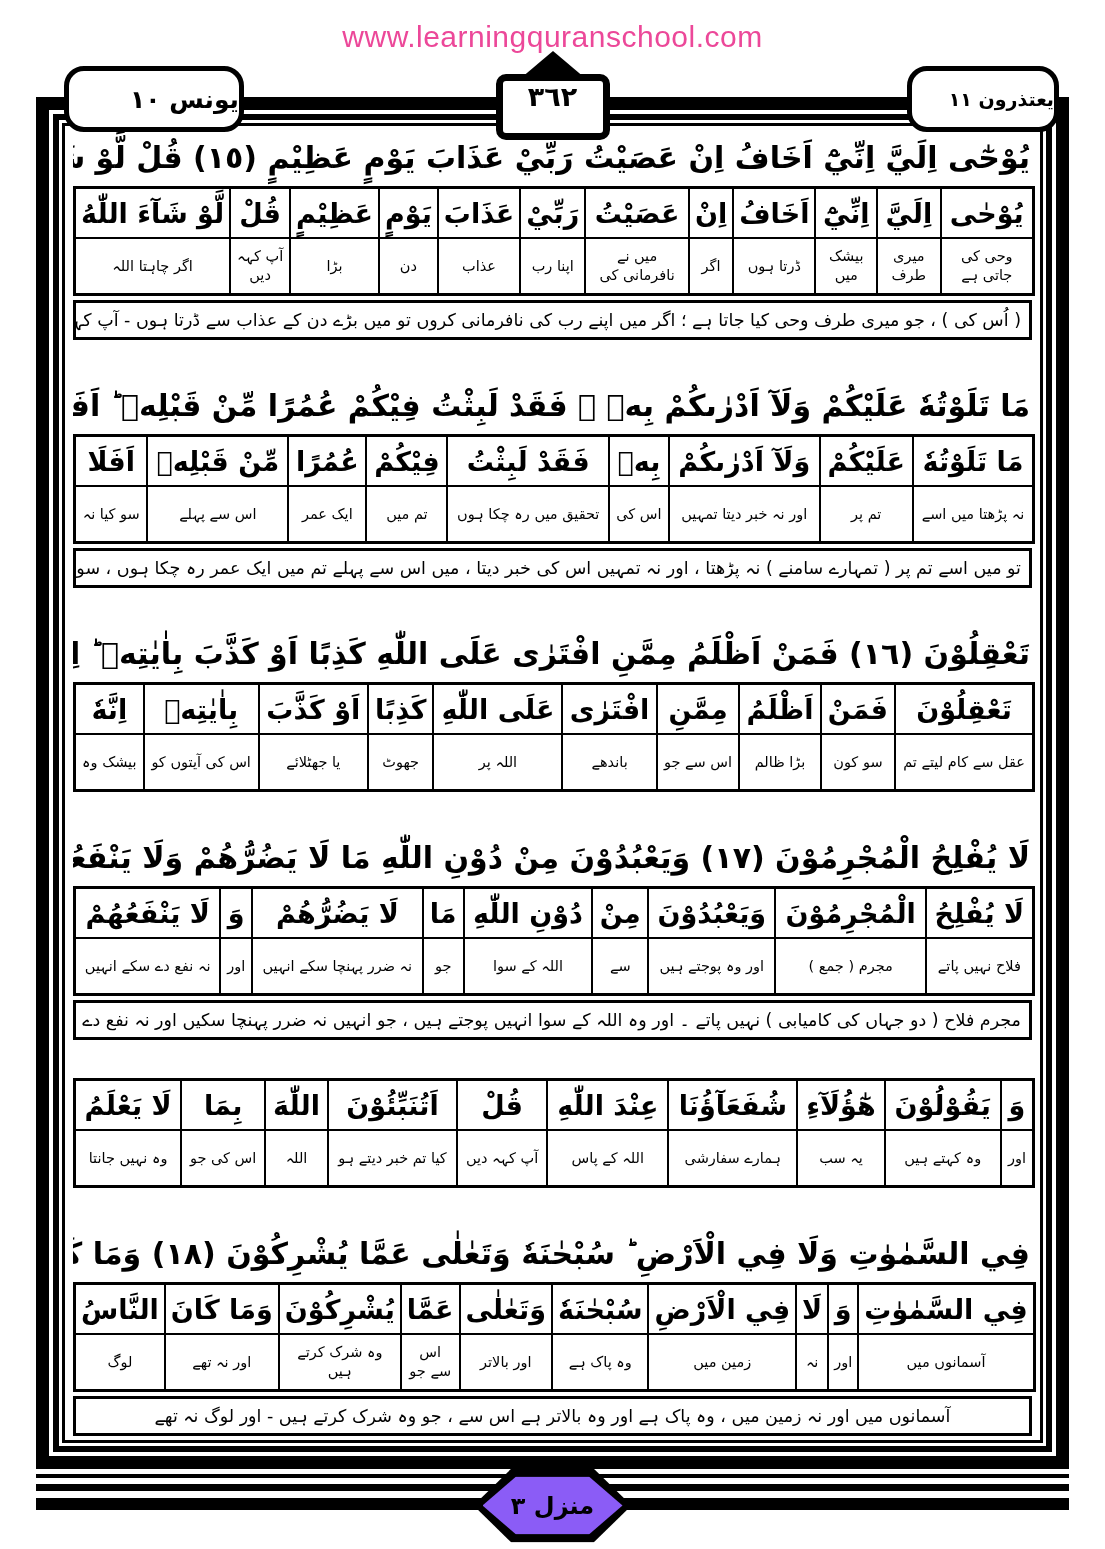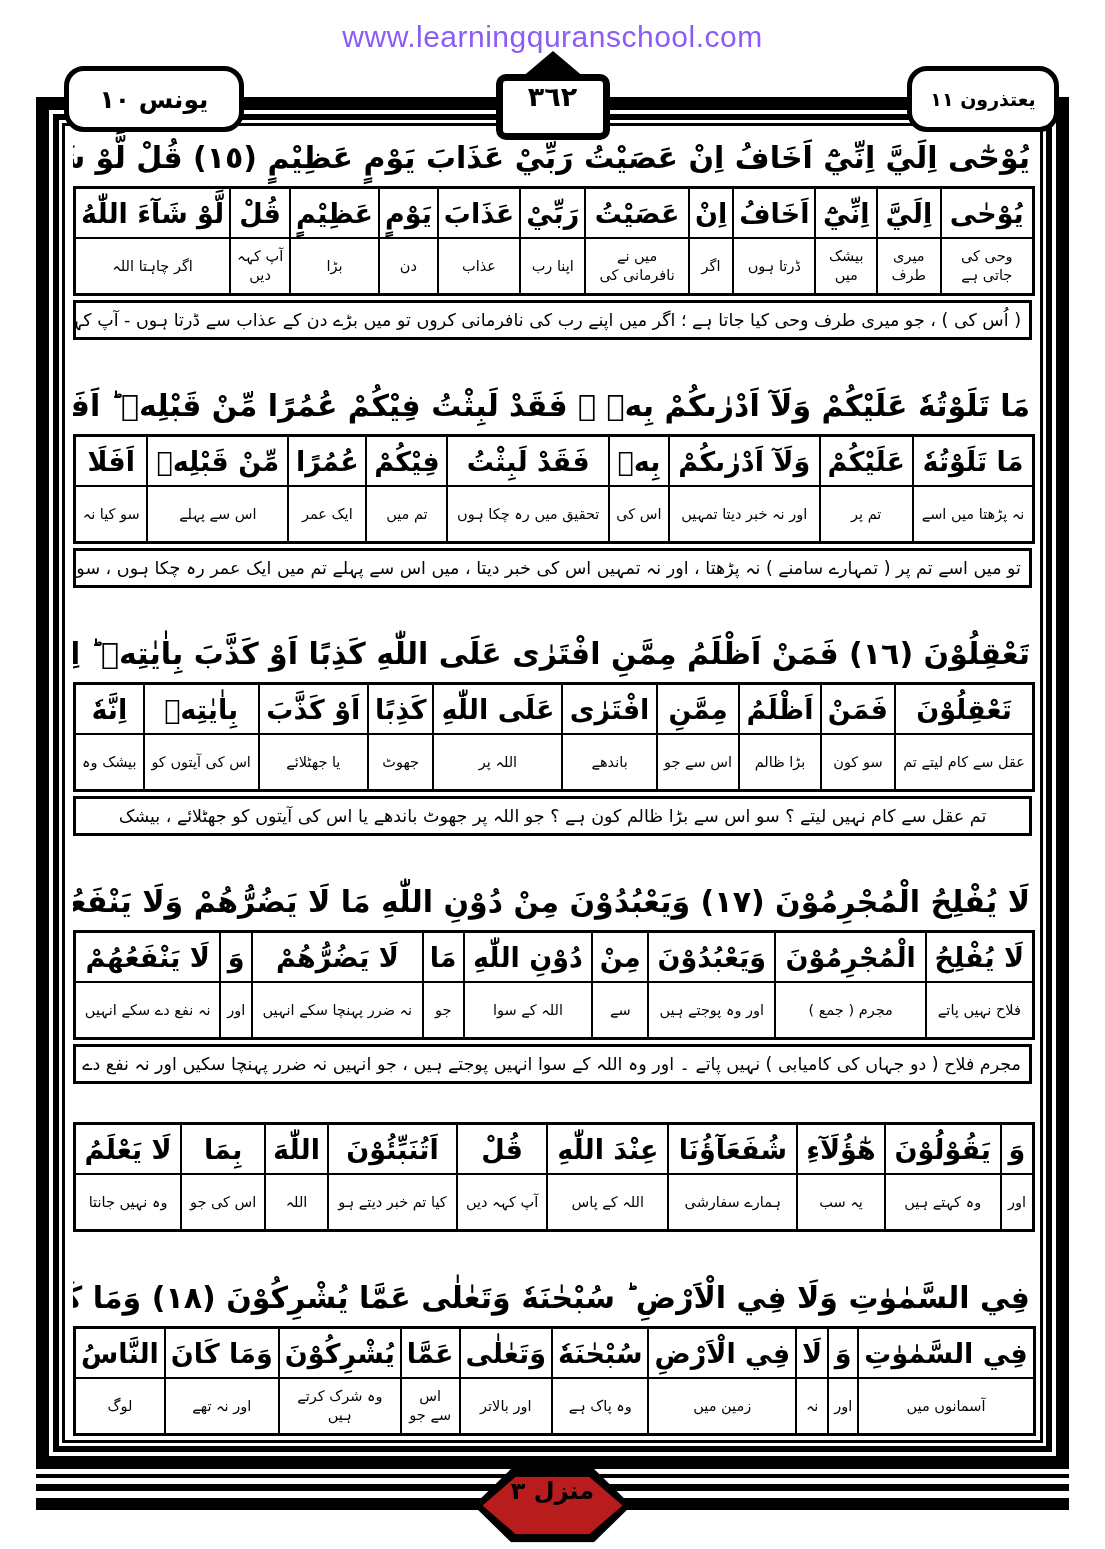--- a/index.html
+++ b/index.html
@@ -4,37 +4,37 @@
 <style>
   html,body{margin:0;padding:0}
   body{
     width:1105px;height:1549px;position:relative;overflow:hidden;
     background:#ffffff;color:#000;
     font-family:"DejaVu Sans",sans-serif;
   }
   .site-url{
     position:absolute;top:20px;left:0;right:0;text-align:center;
     font-family:"Liberation Sans","DejaVu Sans",sans-serif;
-    font-size:30px;font-weight:500;letter-spacing:.5px;color:#8b5cf6;
+    font-size:30px;font-weight:500;letter-spacing:.5px;color:#ec4899;
   }
   
   .page-frame{
     position:absolute;left:36px;top:97px;width:1033px;height:1372px;
     border:13px solid #000;box-sizing:border-box;background:#fff;
   }
   .frame-mid{position:absolute;inset:4px;border:6px solid #000}
   .frame-inner{
     position:absolute;inset:3px;border:3px solid #000;
     padding:4px 8px;display:flex;flex-direction:column;
     justify-content:space-between;overflow:hidden;
   }
   
   .cartouche{
     position:absolute;top:66px;height:56px;background:#fff;border:5px solid #000;
-    border-radius:20px;display:flex;align-items:center;justify-content:center;
+    border-radius:20px;display:flex;align-items:center;justify-content:flex-start;
     z-index:3;font-weight:bold;direction:rtl;
   }
   .cartouche-surah{left:64px;width:170px;font-size:25px}
   .cartouche-juz{right:46px;width:142px;font-size:19px}
   .page-badge{
     position:absolute;top:74px;left:50%;transform:translateX(-50%);
     width:100px;height:52px;background:#fff;border:7px solid #000;border-radius:10px;
     display:flex;align-items:flex-start;justify-content:center;z-index:3;
     font-weight:bold;font-size:27px;direction:rtl;
   }
@@ -64,23 +64,23 @@
   .b1{top:2px;height:4px}
   .b2{top:12px;height:7px}
   .b3{top:26px;height:12px}
   .manzil{
     position:absolute;left:50%;top:50%;transform:translate(-50%,-52%);
     width:158px;height:74px;background:#000;z-index:2;
     clip-path:polygon(24% 0,76% 0,100% 50%,76% 100%,24% 100%,0 50%);
     display:flex;align-items:center;justify-content:center;
   }
   .manzil-inner{
-    width:140px;height:58px;background:#b91c1c;
+    width:140px;height:58px;background:#8b5cf6;
     clip-path:polygon(24% 0,76% 0,100% 50%,76% 100%,24% 100%,0 50%);
-    display:flex;justify-content:center;
+    display:flex;align-items:center;justify-content:center;
     font-size:24px;font-weight:bold;direction:rtl;
   }
 </style>
 </head>
 <body>
 
 <div class="page">
 
   <div class="site-url">www.learningquranschool.com</div>
 
@@ -184,21 +184,20 @@
                   <div class="wcell ucell">بڑا ظالم</div>
                   <div class="wcell ucell">اس سے جو</div>
                   <div class="wcell ucell">باندھے</div>
                   <div class="wcell ucell">اللہ پر</div>
                   <div class="wcell ucell">جھوٹ</div>
                   <div class="wcell ucell">یا جھٹلائے</div>
                   <div class="wcell ucell">اس کی آیتوں کو</div>
                   <div class="wcell ucell">بیشک وہ</div>
                 </div>
               </div>
-              <div class="fullline">تم عقل سے کام نہیں لیتے ؟ سو اس سے بڑا ظالم کون ہے ؟ جو اللہ پر جھوٹ باندھے یا اس کی آیتوں کو جھٹلائے ، بیشک</div>
             </section>
             <section class="section">
               <div class="verse">لَا يُفْلِحُ الْمُجْرِمُوْنَ (١٧) وَيَعْبُدُوْنَ مِنْ دُوْنِ اللّٰهِ مَا لَا يَضُرُّهُمْ وَلَا يَنْفَعُهُمْ</div>
               <div class="wtable">
                 <div class="wrow">
                   <div class="wcell acell">لَا يُفْلِحُ</div>
                   <div class="wcell acell">الْمُجْرِمُوْنَ</div>
                   <div class="wcell acell">وَيَعْبُدُوْنَ</div>
                   <div class="wcell acell">مِنْ</div>
                   <div class="wcell acell">دُوْنِ اللّٰهِ</div>
@@ -270,20 +269,21 @@
                   <div class="wcell ucell">نہ</div>
                   <div class="wcell ucell">زمین میں</div>
                   <div class="wcell ucell">وہ پاک ہے</div>
                   <div class="wcell ucell">اور بالاتر</div>
                   <div class="wcell ucell">اس سے جو</div>
                   <div class="wcell ucell">وہ شرک کرتے ہیں</div>
                   <div class="wcell ucell">اور نہ تھے</div>
                   <div class="wcell ucell">لوگ</div>
                 </div>
               </div>
+              <div class="fullline">آسمانوں میں اور نہ زمین میں ، وہ پاک ہے اور وہ بالاتر ہے اس سے ، جو وہ شرک کرتے ہیں - اور لوگ نہ تھے</div>
             </section>
           </div>
       </div>
     </div>
   </div>
 
   <div class="bottom-band">
     <div class="bline b1"></div>
     <div class="bline b2"></div>
     <div class="bline b3"></div>

